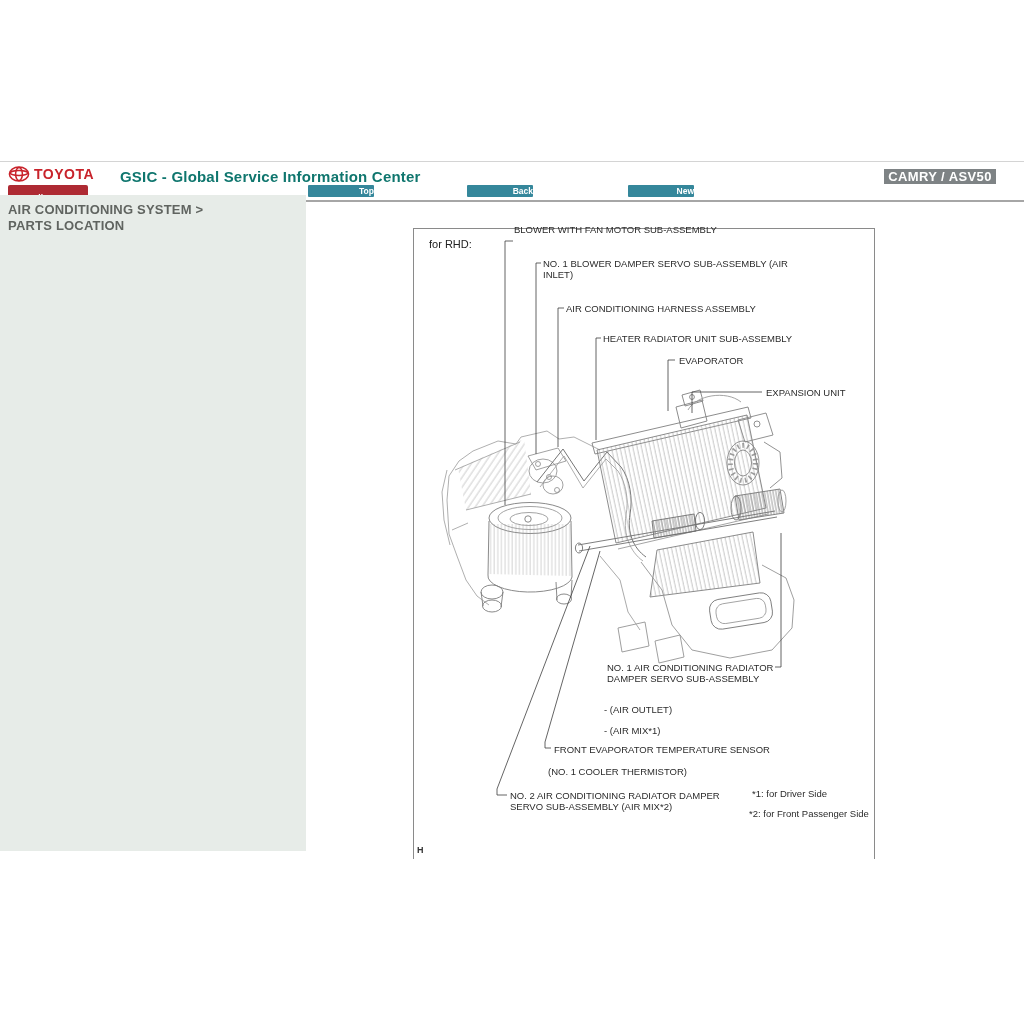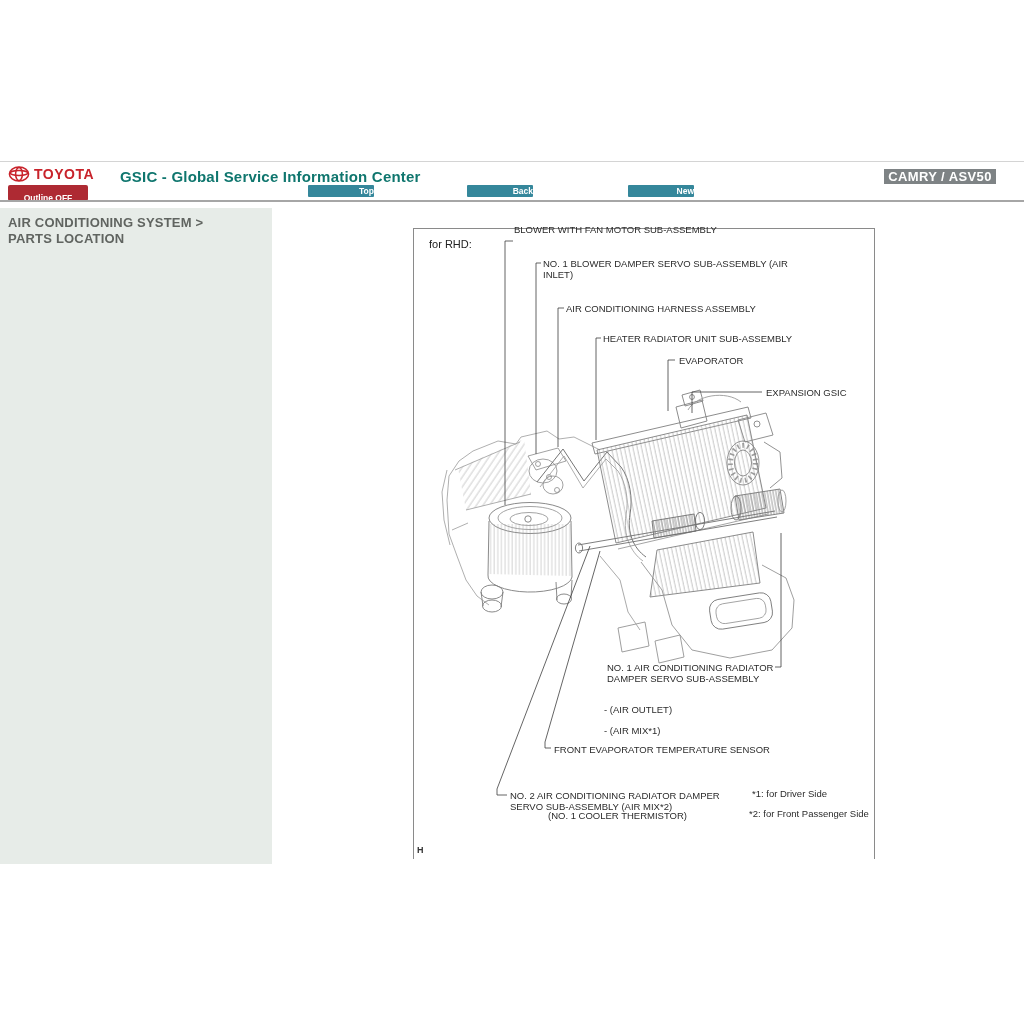--- a/index.html
+++ b/index.html
@@ -16,41 +16,41 @@
     color:#fff;font-size:13px;font-weight:bold;text-align:center;line-height:15px;letter-spacing:.4px;}
   .outline-btn{position:absolute;left:8px;top:185px;width:80px;height:11px;background:#ae2a33;border:none;
     border-radius:2px;color:#fff;font-family:"Liberation Sans",sans-serif;font-size:8.5px;font-weight:bold;
     line-height:11px;padding:8px;text-align:center;cursor:pointer;}
   .nav-btn{position:absolute;top:185px;width:66px;height:12px;background:#35879b;border:none;border-radius:1px;
     color:#fff;font-family:"Liberation Sans",sans-serif;font-size:8.5px;font-weight:bold;line-height:12px;
     padding:0;text-align:right;cursor:pointer;}
   #btn-top{left:308px;} #btn-back{left:467px;} #btn-new{left:628px;}
   .separator{position:absolute;left:0;top:200px;width:1024px;height:2px;background:#a6a6a6;}
   
-  .sidebar{position:absolute;left:0;top:208px;width:272px;height:656px;background:#e7ece8;}
+  .sidebar{position:absolute;left:0;top:195px;width:306px;height:656px;background:#e7ece8;}
   .sidebar-heading{margin:0;padding:7px 8px 0 8px;width:238px;font-size:13px;font-weight:bold;
     color:#606460;letter-spacing:.2px;line-height:16px;}
   
   .diagram-box{position:absolute;left:413px;top:228px;width:460px;height:630px;
     border-top:1px solid #8a8a8a;border-left:1px solid #8a8a8a;border-right:1px solid #8a8a8a;background:#fff;}
   .art{position:absolute;left:413px;top:228px;width:461px;height:632px;pointer-events:none;}
   .dlabel{position:absolute;font-size:9.5px;line-height:11px;color:#2b2b2b;white-space:nowrap;}
   .wrap{white-space:normal;}
   #lbl-forrhd{left:429px;top:239px;font-size:11px;color:#222;}
   #lbl-blower{left:514px;top:224px;}
   #lbl-damper1{left:543px;top:258px;width:250px;}
   #lbl-harness{left:566px;top:303px;}
   #lbl-heater{left:603px;top:333px;}
   #lbl-evap{left:679px;top:355px;}
   #lbl-expv{left:766px;top:387px;}
   #lbl-no1rad{left:607px;top:662px;width:172px;}
   #lbl-airout{left:604px;top:704px;}
   #lbl-airmix{left:604px;top:725px;}
   #lbl-fsensor{left:554px;top:744px;}
-  #lbl-thermistor{left:548px;top:766px;margin-top:44px;}
+  #lbl-thermistor{left:548px;top:766px;}
   #lbl-no2rad{left:510px;top:790px;width:212px;}
   #fn-1{left:752px;top:788px;}
   #fn-2{left:749px;top:808px;}
   #lbl-h{left:417px;top:845px;font-size:9px;font-weight:bold;color:#333;}
 </style>
 </head>
 <body>
 
 <div class="top-rule"></div>
 
@@ -194,21 +194,21 @@
       <path d="M507,795 L497,795 L497,789 L590,546"></path>
     </g>
   </svg>
 
   <div class="dlabel" id="lbl-forrhd">for RHD:</div>
   <div class="dlabel" id="lbl-blower">BLOWER WITH FAN MOTOR SUB-ASSEMBLY</div>
   <div class="dlabel wrap" id="lbl-damper1">NO. 1 BLOWER DAMPER SERVO SUB-ASSEMBLY (AIR INLET)</div>
   <div class="dlabel" id="lbl-harness">AIR CONDITIONING HARNESS ASSEMBLY</div>
   <div class="dlabel" id="lbl-heater">HEATER RADIATOR UNIT SUB-ASSEMBLY</div>
   <div class="dlabel" id="lbl-evap">EVAPORATOR</div>
-  <div class="dlabel" id="lbl-expv">EXPANSION GSIC</div>
+  <div class="dlabel" id="lbl-expv">EXPANSION UNIT</div>
   <div class="dlabel wrap" id="lbl-no1rad">NO. 1 AIR CONDITIONING RADIATOR DAMPER SERVO SUB-ASSEMBLY</div>
   <div class="dlabel" id="lbl-airout">- (AIR OUTLET)</div>
   <div class="dlabel" id="lbl-airmix">- (AIR MIX*1)</div>
   <div class="dlabel" id="lbl-fsensor">FRONT EVAPORATOR TEMPERATURE SENSOR</div>
   <div class="dlabel" id="lbl-thermistor">(NO. 1 COOLER THERMISTOR)</div>
   <div class="dlabel wrap" id="lbl-no2rad">NO. 2 AIR CONDITIONING RADIATOR DAMPER SERVO SUB-ASSEMBLY (AIR MIX*2)</div>
   <div class="dlabel" id="fn-1">*1: for Driver Side</div>
   <div class="dlabel" id="fn-2">*2: for Front Passenger Side</div>
   <div class="dlabel" id="lbl-h">H</div>
 </main>

